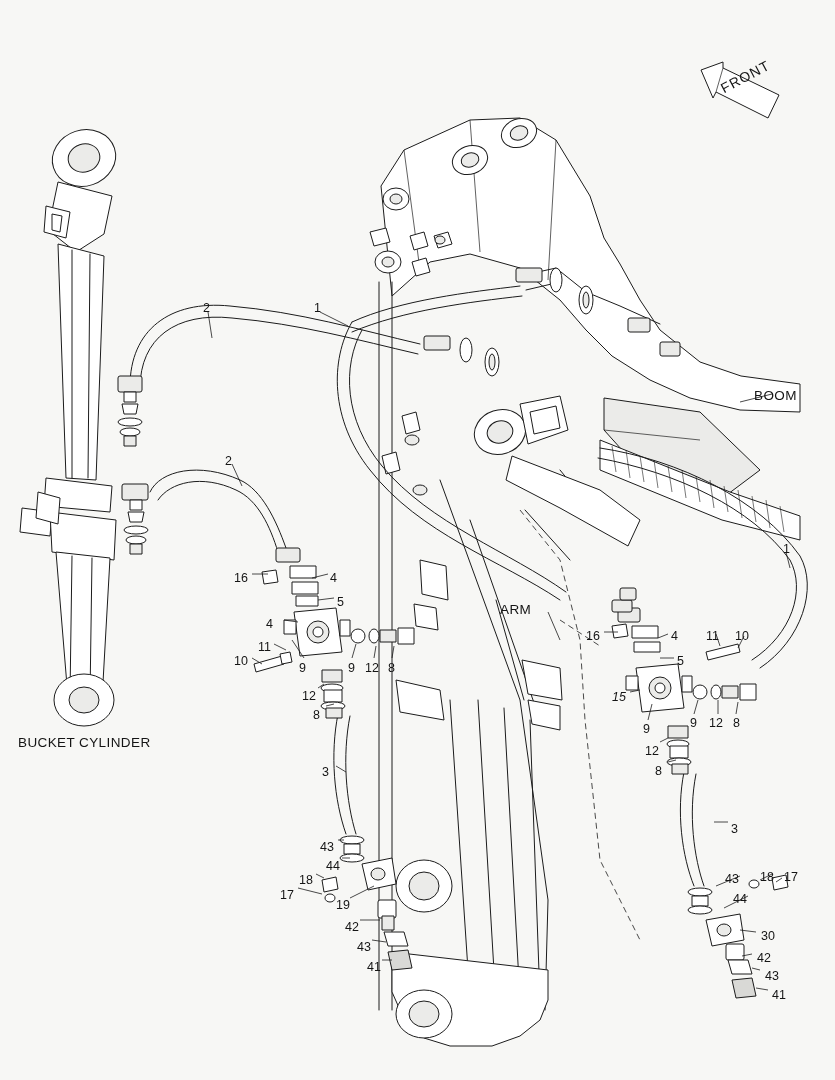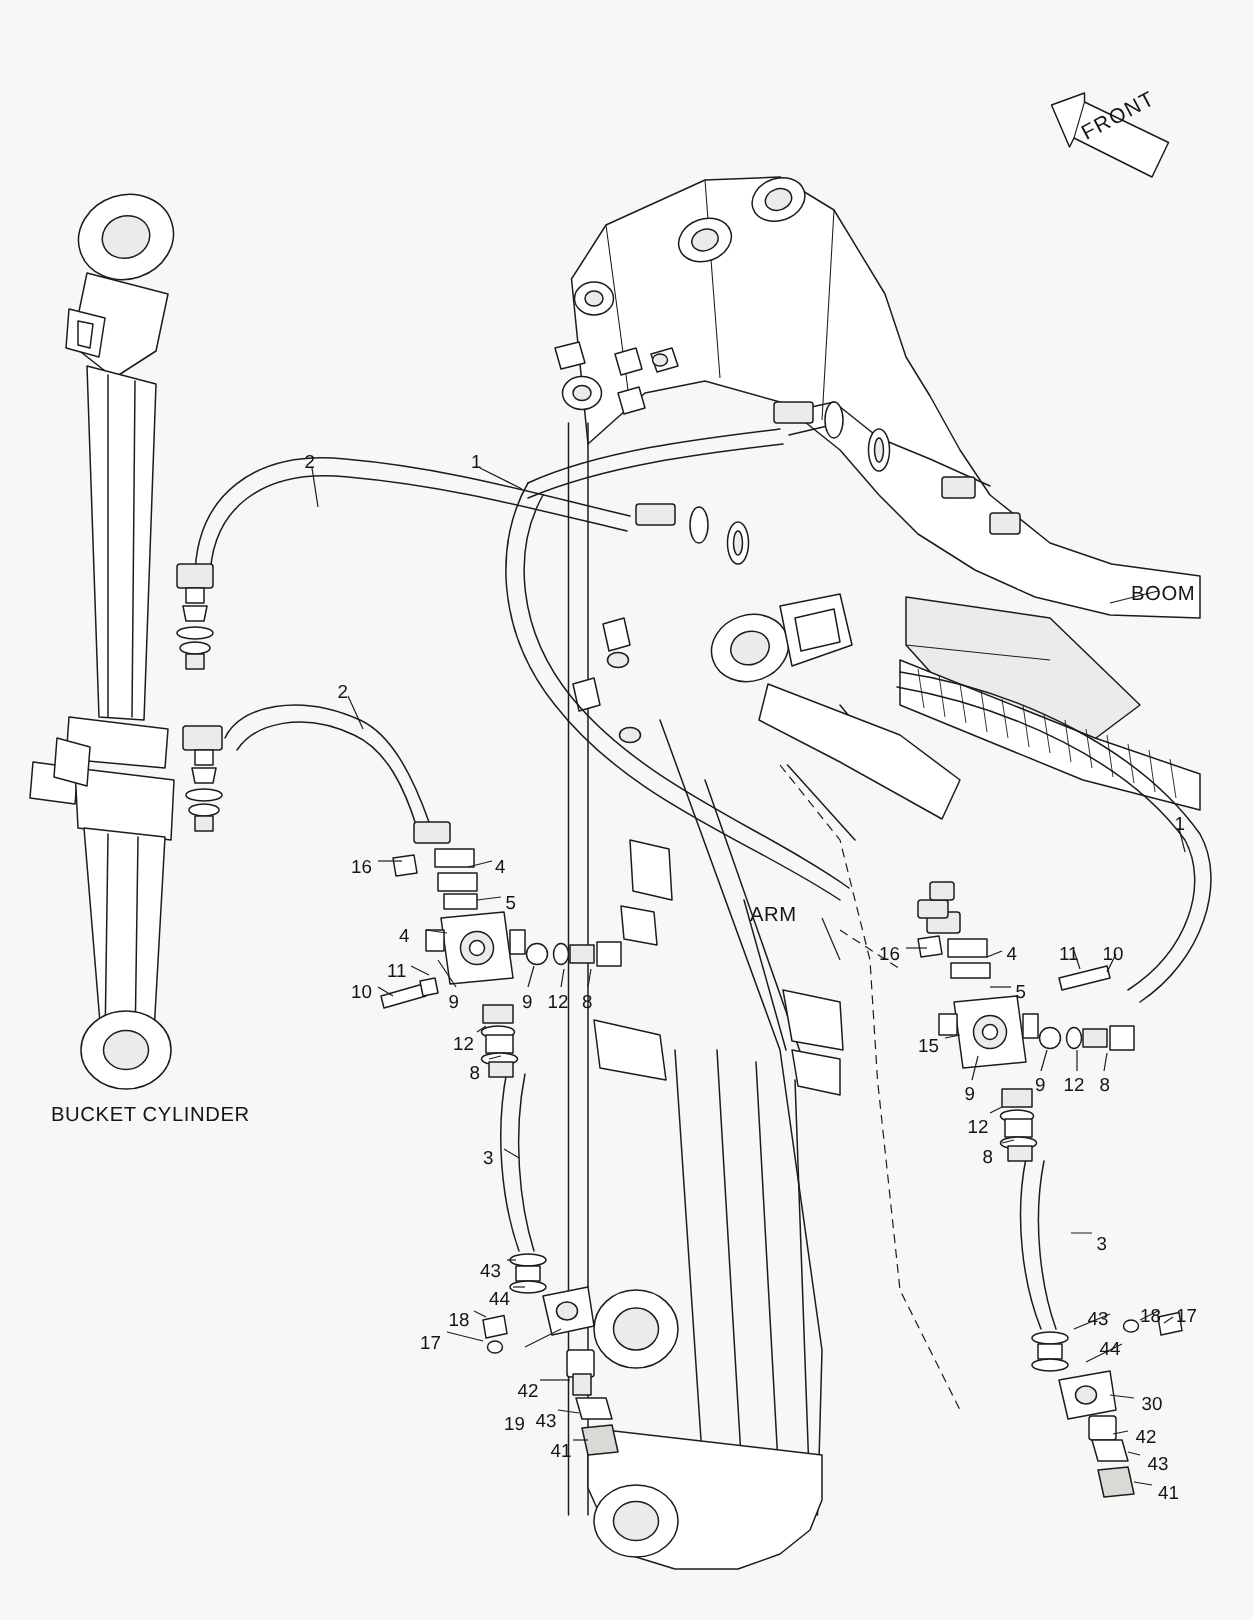--- a/index.html
+++ b/index.html
@@ -330,21 +330,21 @@
     <path class="lead" d="M748 896 L724 908"></path>
     <path class="lead" d="M756 932 L740 930"></path>
     <path class="lead" d="M752 954 L742 956"></path>
     <path class="lead" d="M760 970 L752 968"></path>
     <path class="lead" d="M768 990 L756 988"></path>
     <path class="lead" d="M548 612 L560 640"></path>
     <path class="lead" d="M772 394 L740 402"></path>
   </g>
 </svg>
 
-<div class="lbl big" style="left:34px;top:737px;text-align:center;">BUCKET CYLINDER</div>
+<div class="lbl big" style="left:18px;top:737px;text-align:center;">BUCKET CYLINDER</div>
 <div class="lbl big" style="left:754px;top:390px;">BOOM</div>
 <div class="lbl big" style="left:500px;top:604px;">ARM</div>
 <div class="front-txt" style="left:718px;top:82px;">FRONT</div>
 
 <div class="lbl num" style="left:203px;top:302px;">2</div>
 <div class="lbl num" style="left:314px;top:302px;">1</div>
 <div class="lbl num" style="left:225px;top:455px;">2</div>
 <div class="lbl num" style="left:783px;top:543px;">1</div>
 <div class="lbl num" style="left:234px;top:572px;">16</div>
 <div class="lbl num" style="left:330px;top:572px;">4</div>
@@ -356,30 +356,30 @@
 <div class="lbl num" style="left:348px;top:662px;">9</div>
 <div class="lbl num" style="left:365px;top:662px;">12</div>
 <div class="lbl num" style="left:388px;top:662px;">8</div>
 <div class="lbl num" style="left:302px;top:690px;">12</div>
 <div class="lbl num" style="left:313px;top:709px;">8</div>
 <div class="lbl num" style="left:322px;top:766px;">3</div>
 <div class="lbl num" style="left:320px;top:841px;">43</div>
 <div class="lbl num" style="left:326px;top:860px;">44</div>
 <div class="lbl num" style="left:299px;top:874px;">18</div>
 <div class="lbl num" style="left:280px;top:889px;">17</div>
-<div class="lbl num" style="left:336px;top:899px;margin-top:44px;">19</div>
+<div class="lbl num" style="left:336px;top:899px;">19</div>
 <div class="lbl num" style="left:345px;top:921px;">42</div>
 <div class="lbl num" style="left:357px;top:941px;">43</div>
 <div class="lbl num" style="left:367px;top:961px;">41</div>
 <div class="lbl num" style="left:586px;top:630px;">16</div>
 <div class="lbl num" style="left:671px;top:630px;">4</div>
 <div class="lbl num" style="left:706px;top:630px;">11</div>
 <div class="lbl num" style="left:735px;top:630px;">10</div>
 <div class="lbl num" style="left:677px;top:655px;">5</div>
-<div class="lbl num" style="left:612px;top:691px;">15</div>
+<div class="lbl num" style="left:612px;top:691px;font-style:italic;">15</div>
 <div class="lbl num" style="left:643px;top:723px;">9</div>
 <div class="lbl num" style="left:690px;top:717px;">9</div>
 <div class="lbl num" style="left:709px;top:717px;">12</div>
 <div class="lbl num" style="left:733px;top:717px;">8</div>
 <div class="lbl num" style="left:645px;top:745px;">12</div>
 <div class="lbl num" style="left:655px;top:765px;">8</div>
 <div class="lbl num" style="left:731px;top:823px;">3</div>
 <div class="lbl num" style="left:725px;top:873px;">43</div>
 <div class="lbl num" style="left:760px;top:871px;">18</div>
 <div class="lbl num" style="left:784px;top:871px;">17</div>

